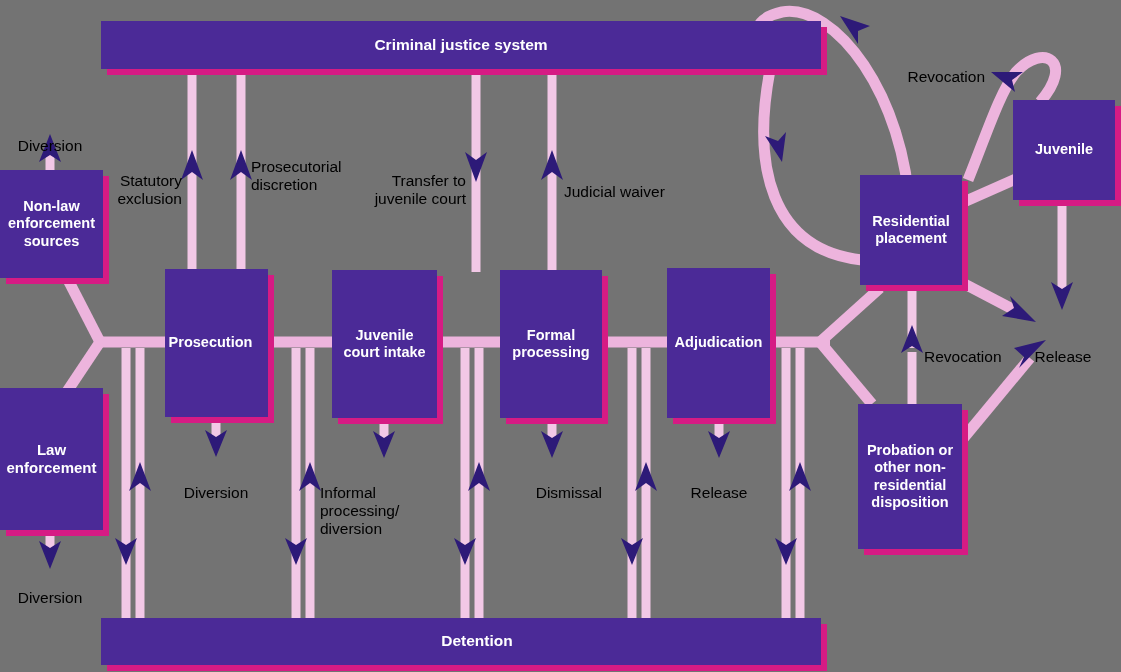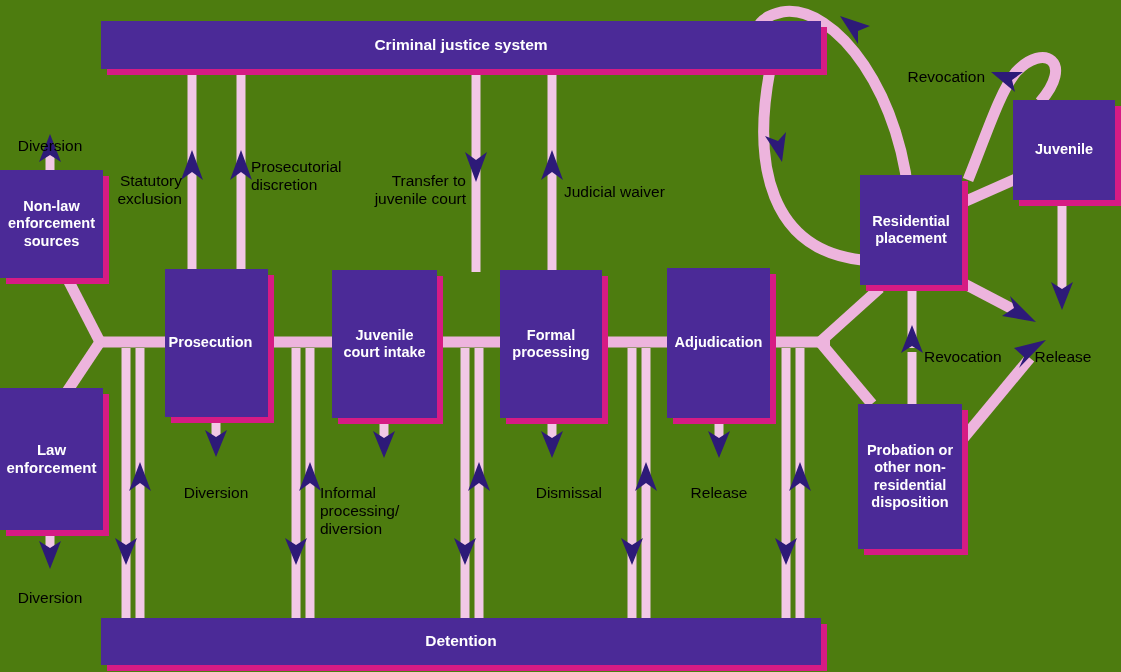--- a/index.html
+++ b/index.html
@@ -10,21 +10,21 @@
   body {
     width: 1121px;
     height: 672px;
     font-family: "Liberation Sans", sans-serif;
     overflow: hidden;
   }
   #diagram-root {
     position: relative;
     width: 1121px;
     height: 672px;
-    background: #4d7c0f;
+    background: #737373;
   }
   svg.layer {
     position: absolute;
     top: 0;
     left: 0;
     width: 1121px;
     height: 672px;
   }
   .flow-line {
     fill: none;
@@ -246,21 +246,21 @@
   <div class="node-label" style="left:860px; top:175px; width:102px; height:110px; font-size:14.5px; white-space:pre-line;">Residential
 placement</div>
 
   <div class="node-label" style="left:1013px; top:100px; width:102px; height:100px; font-size:14.5px; white-space:pre-line;">Juvenile</div>
 
   <div class="node-label" style="left:858px; top:404px; width:104px; height:145px; font-size:14.5px; white-space:pre-line;">Probation or
 other non-
 residential
 disposition</div>
 
-  <div class="node-label" style="left:101px; top:618px; width:720px; height:47px; font-size:15.5px;">Detention</div>
+  <div class="node-label" style="left:101px; top:618px; width:720px; height:47px; font-size:15.5px;padding-left:16px;">Detention</div>
 
   <div class="edge-label" style="left:0px; top:117px; width:100px; text-align:center;">Diversion</div>
 
   <div class="edge-label right" style="left:74px; top:152px; width:108px;">Statutory
 exclusion</div>
 
   <div class="edge-label left" style="left:251px; top:138px; width:120px;">Prosecutorial
 discretion</div>
 
   <div class="edge-label right" style="left:346px; top:152px; width:120px;">Transfer to

